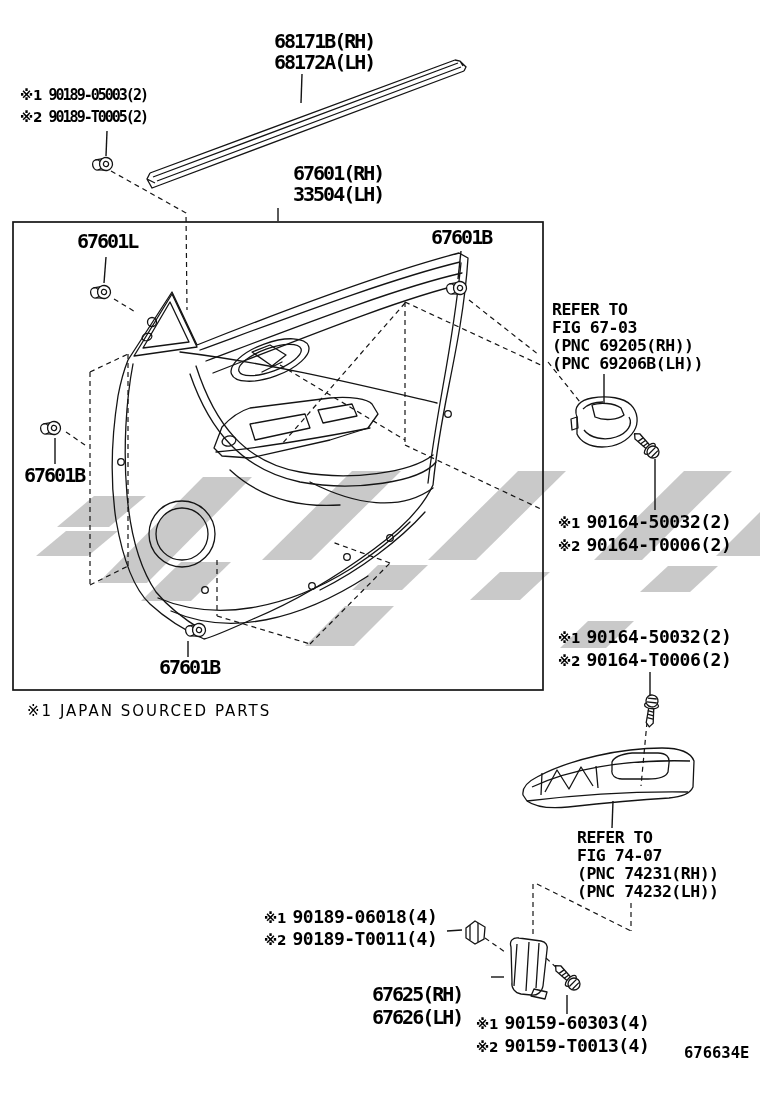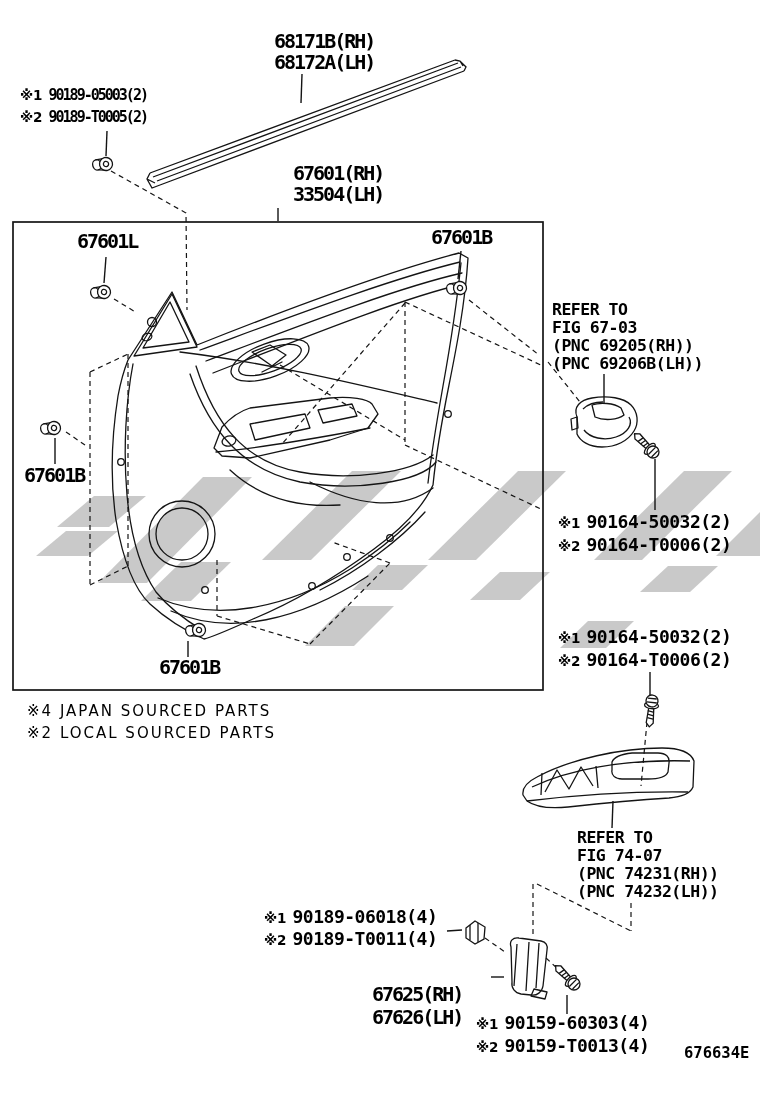--- a/index.html
+++ b/index.html
@@ -262,19 +262,18 @@
       <span class="ref-mark">※1</span>
       <span class="pn-md">90159-60303(4)</span>
     </div>
     <div class="num-row tall">
       <span class="ref-mark">※2</span>
       <span class="pn-md">90159-T0013(4)</span>
     </div>
   </div>
 
   <div class="txt" style="left:27px;top:700px;">
-    <div class="note-line">※4 JAPAN SOURCED PARTS</div>
-    <div class="note-line">※2 LOCAL SOURCED PARTS</div>
+    <div class="note-line">※1 JAPAN SOURCED PARTS</div>
   </div>
 
   <div class="txt code" style="left:684px;top:1044px;">676634E</div>
 
 </div>
 
 </body></html>

